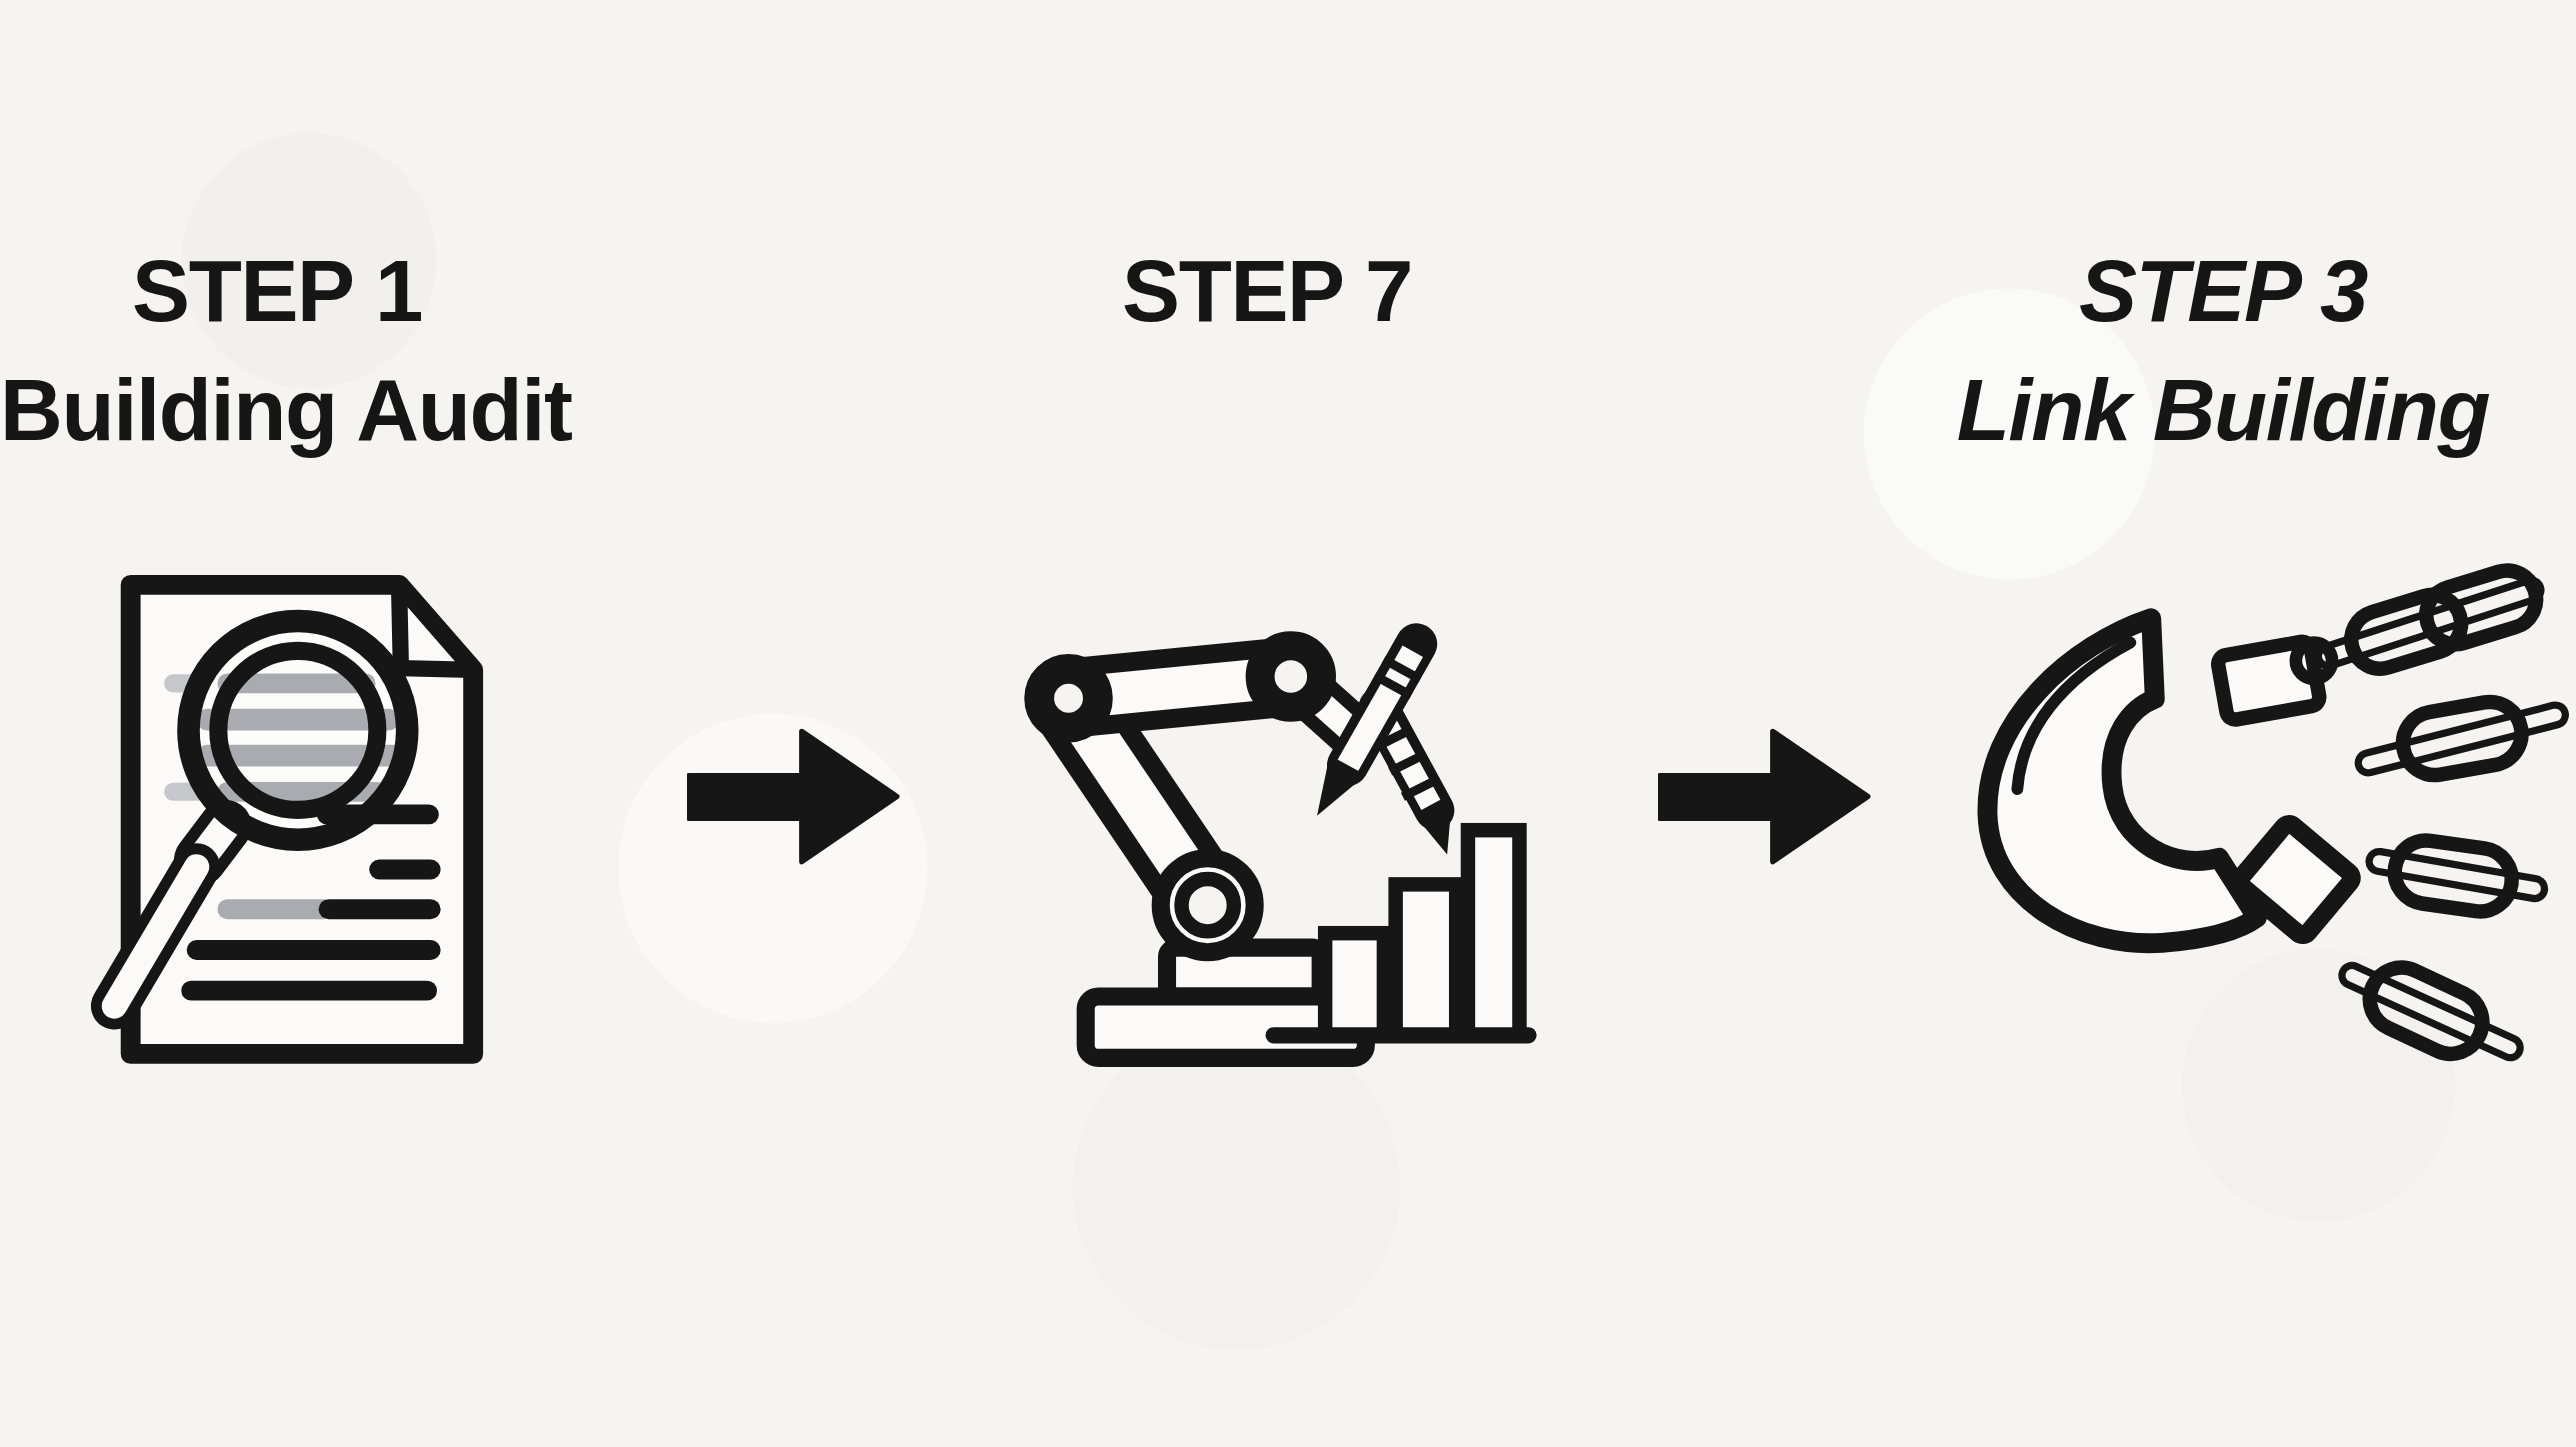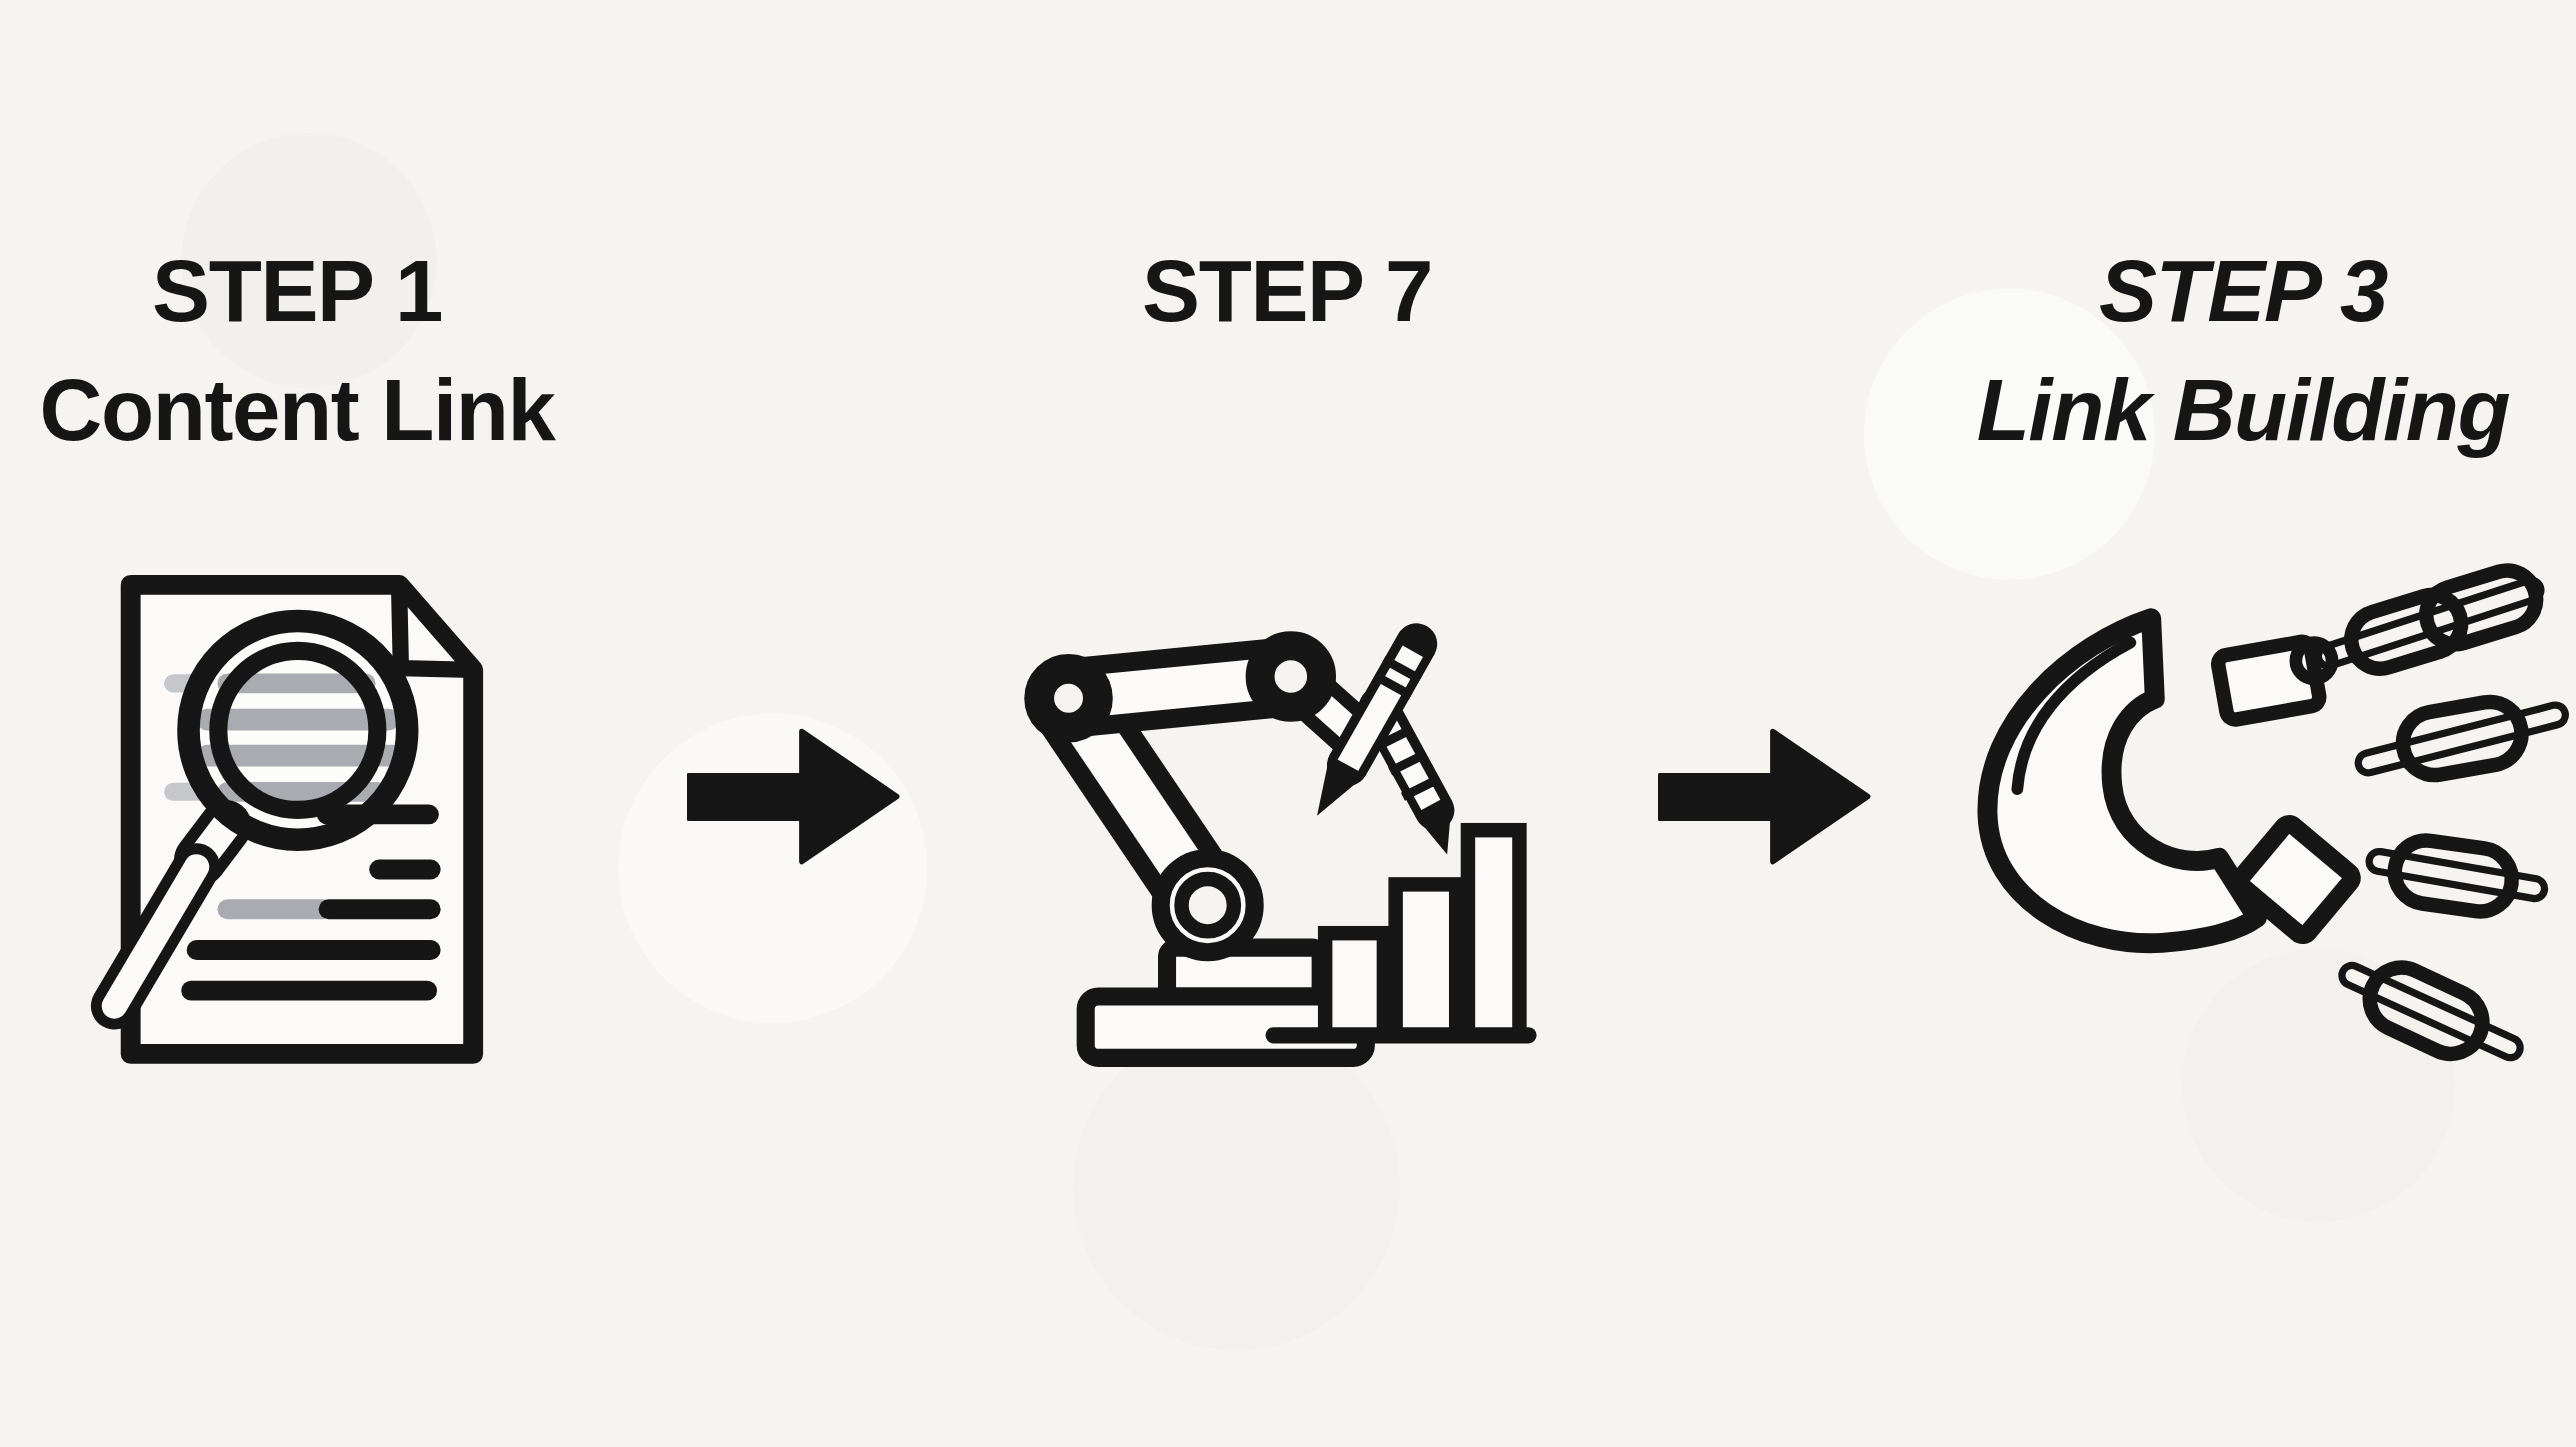--- a/index.html
+++ b/index.html
@@ -18,42 +18,42 @@
       radial-gradient(circle at 48% 82%, rgba(0,0,0,0.013) 0 163px, transparent 164px),
       radial-gradient(circle at 78% 30%, rgba(255,255,255,0.5) 0 145px, transparent 146px),
       radial-gradient(circle at 90% 75%, rgba(0,0,0,0.012) 0 136px, transparent 137px),
       radial-gradient(circle at 30% 60%, rgba(255,255,255,0.45) 0 154px, transparent 155px);
     font-family:"Liberation Sans", sans-serif;
   }
   .canvas{position:absolute;inset:0;}
   .step-text{
     position:absolute;top:231px;width:554px;text-align:center;
     font-weight:700;font-size:87px;line-height:119px;
-    color:var(--ink);letter-spacing:-1.4px;white-space:nowrap;margin-left:20px;
+    color:var(--ink);letter-spacing:-1.4px;white-space:nowrap;
   }
   .step-text .line{display:block;}
   #txt1{left:0px;}
   #txt2{left:990px;}
   #txt3{left:1946px;font-style:italic;}
   .icon{position:absolute;}
   #icon1{left:90px;top:561px;}
   #icon2{left:995px;top:588px;}
   #icon3{left:1945px;top:543px;}
   #arrow1{left:687px;top:724px;}
   #arrow2{left:1658px;top:724px;}
   svg{display:block;}
 </style>
 </head>
 <body>
 
 <div class="canvas">
 
   <div class="step-text" id="txt1">
     <span class="line">STEP 1</span>
-    <span class="line">Content Link</span>
+    <span class="line">Building Audit</span>
   </div>
 
   <div class="step-text" id="txt2">
     <span class="line">STEP 7</span>
   </div>
 
   <div class="step-text" id="txt3">
     <span class="line">STEP 3</span>
     <span class="line">Link Building</span>
   </div>

